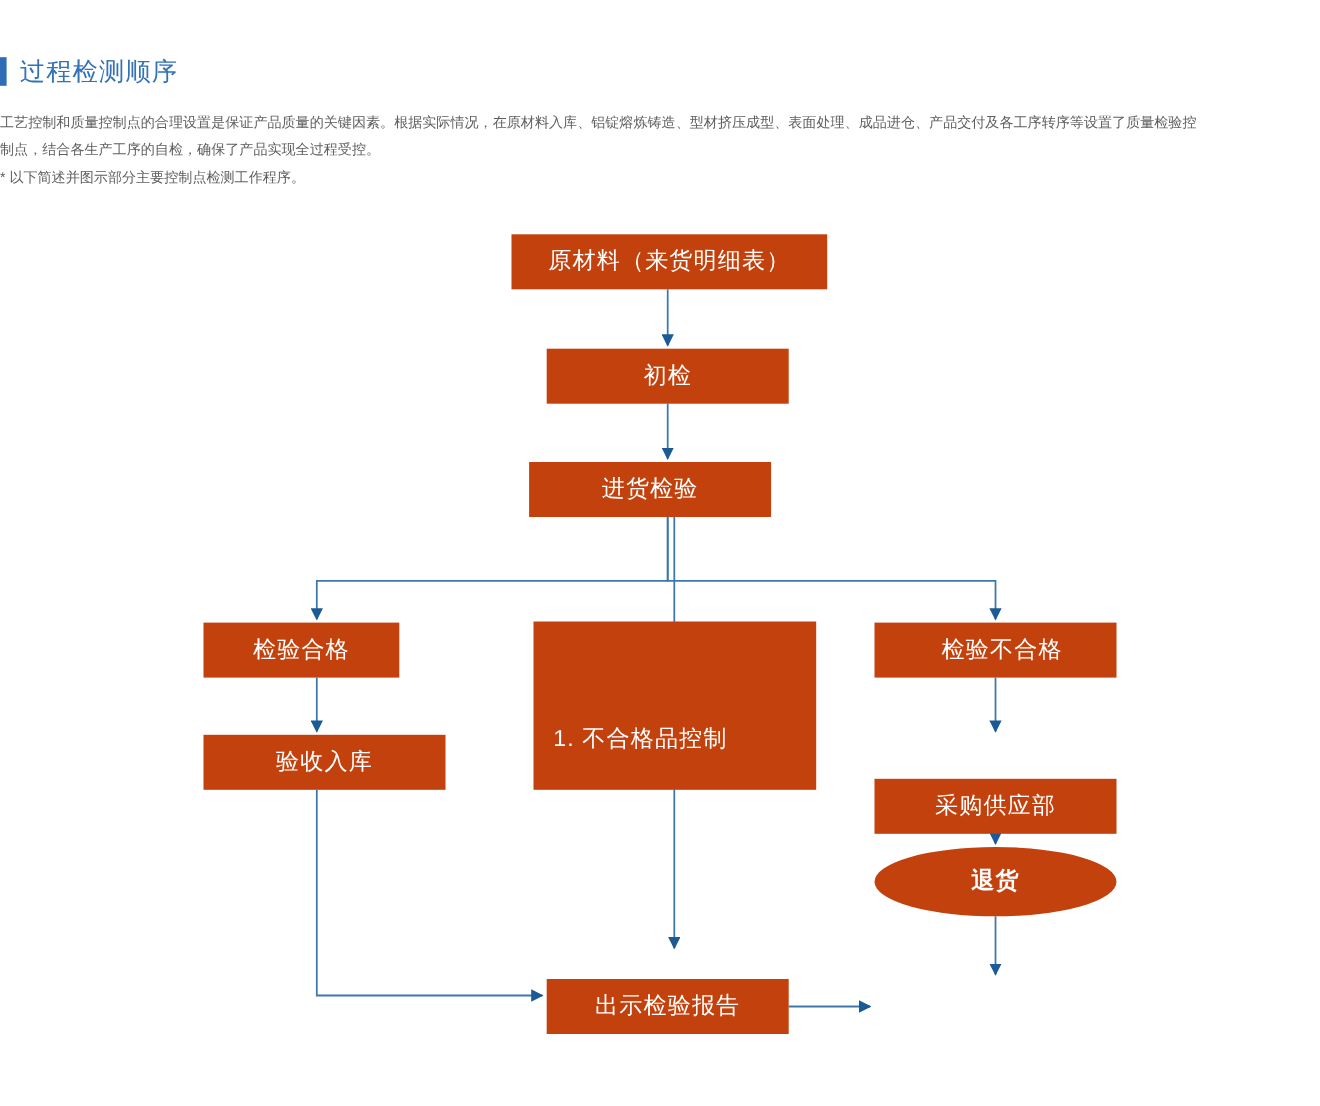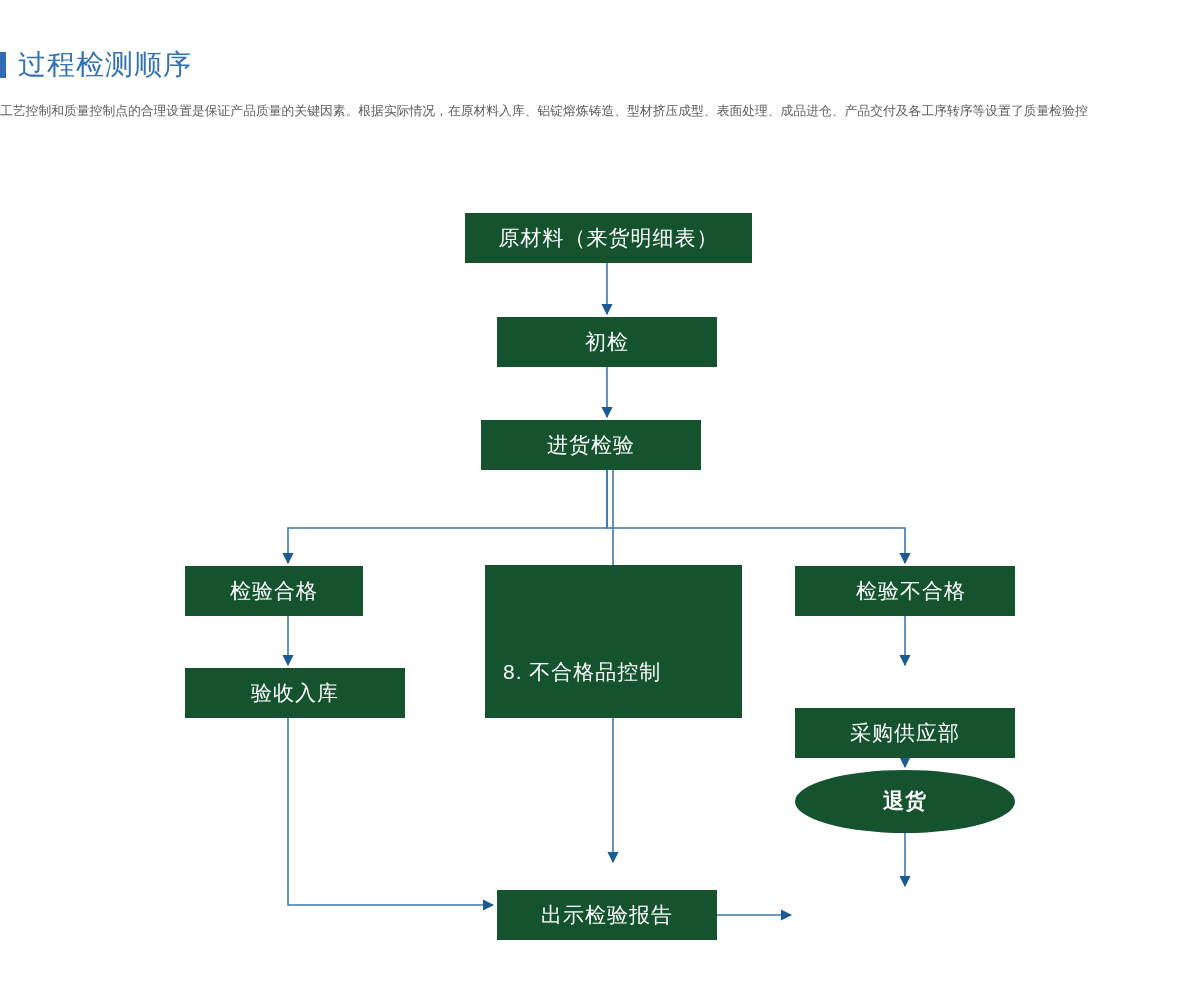--- a/index.html
+++ b/index.html
@@ -30,21 +30,21 @@
     display: flex;
     align-items: center;
   }
   #title-accent {
     width: 6px;
     height: 26px;
     background: #2f6cb5;
     margin-right: 12px;
   }
   #page-title {
-    font-size: 28px;
+    font-size: 23px;
     color: #3272b5;
     letter-spacing: 1px;
     line-height: 1;
     white-space: nowrap;
   }
 
   #intro {
     position: absolute;
     left: 0;
     top: 98px;
@@ -66,21 +66,21 @@
     width: 1200px;
     height: 1005px;
   }
   #flow-svg {
     position: absolute;
     left: 0;
     top: 0;
   }
   .node {
     position: absolute;
-    background: #14532d;
+    background: #c2410c;
     color: #ffffff;
     display: flex;
     align-items: center;
     justify-content: center;
     box-sizing: border-box;
     font-size: 21px;
     letter-spacing: 1px;
     white-space: pre;
     line-height: 1.35;
   }
@@ -103,20 +103,22 @@
 </head>
 <body>
 
 <div id="header">
   <div id="title-row">
     <div id="title-accent"></div>
     <div id="page-title">过程检测顺序</div>
   </div>
   <div id="intro">
     <p>工艺控制和质量控制点的合理设置是保证产品质量的关键因素。根据实际情况，在原材料入库、铝锭熔炼铸造、型材挤压成型、表面处理、成品进仓、产品交付及各工序转序等设置了质量检验控</p>
+    <p>制点，结合各生产工序的自检，确保了产品实现全过程受控。</p>
+    <p>* 以下简述并图示部分主要控制点检测工作程序。</p>
   </div>
 </div>
 
 <div id="flow">
 
   <svg id="flow-svg" width="1200" height="1005">
     <defs>
       <marker id="arrow" viewBox="0 0 10 10" refX="9" refY="5" markerWidth="7" markerHeight="7" orient="auto-start-reverse">
         <path d="M 0 0 L 10 5 L 0 10 z" fill="#1c5a96"></path>
       </marker>
@@ -162,21 +164,21 @@
   <div class="node" style="left:185px; top:566px; width:178px; height:50px;">
     <span>检验合格</span>
   </div>
 
   <div class="node" style="left:185px; top:668px; width:220px; height:50px;">
     <span>验收入库</span>
   </div>
 
   <div class="node list" style="left:485px; top:565px; width:257px; height:153px;">
     <div>
-      <span class="line">8. 不合格品控制</span>
+      <span class="line">1. 不合格品控制</span>
       <span class="line">2.  待处理</span>
       <span class="line">3. 让步接收</span>
     </div>
   </div>
 
   <div class="node" style="left:795px; top:566px; width:220px; height:50px;padding-left:12px;">
     <span>检验不合格</span>
   </div>
 
   <div class="node" style="left:795px; top:708px; width:220px; height:50px;">

